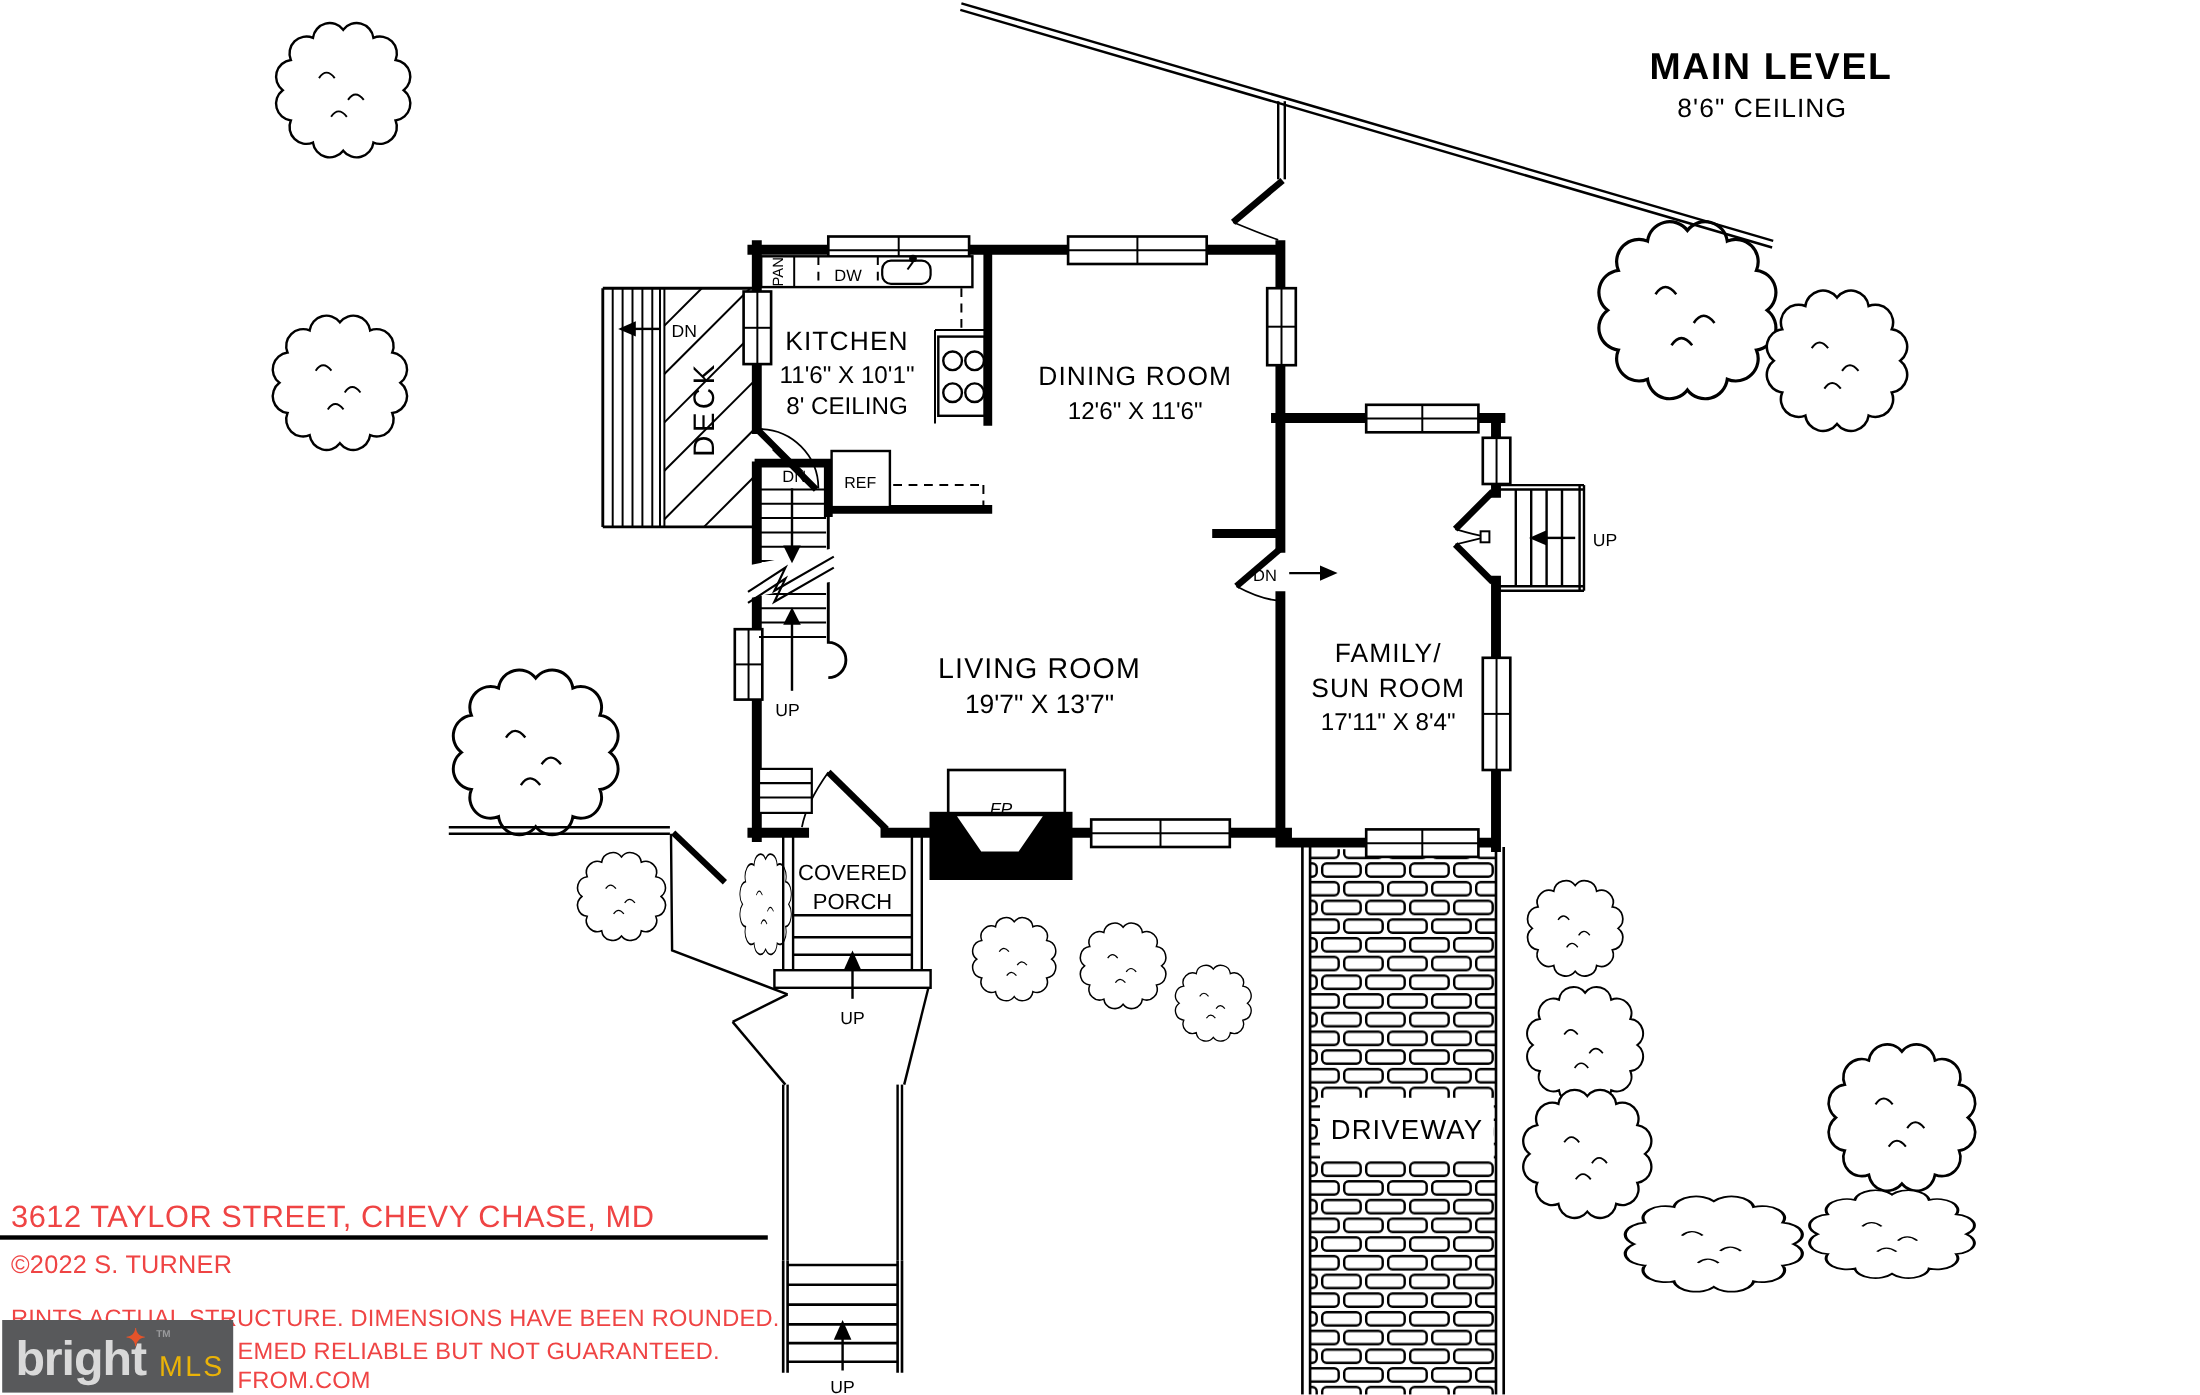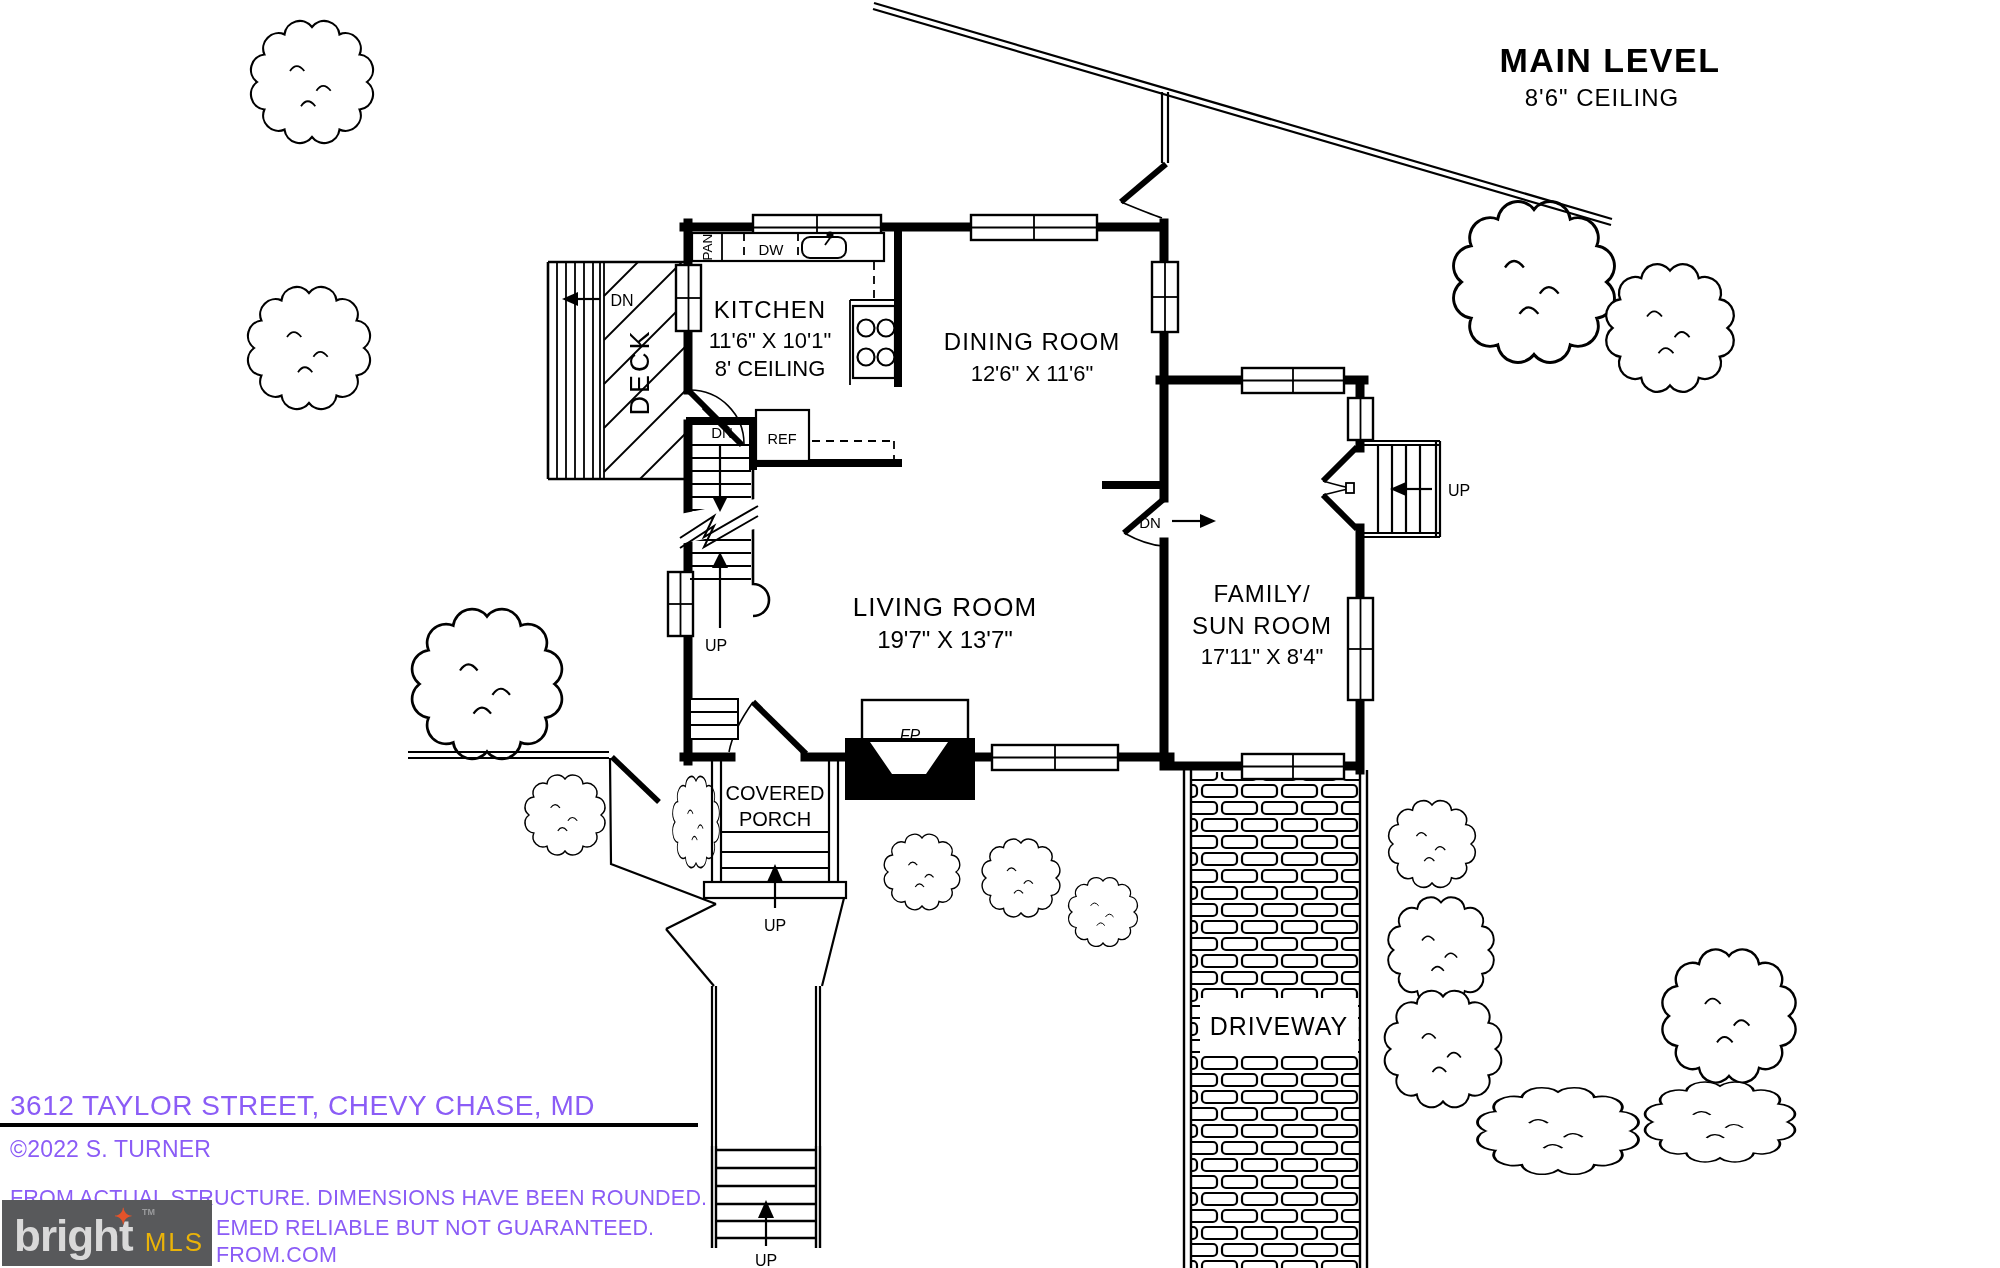--- a/index.html
+++ b/index.html
@@ -1,19 +1,19 @@
 <!DOCTYPE html>
 <html><head>
 <meta charset="utf-8">
 <style>
   html,body{margin:0;padding:0;background:#fff;}
   .page{position:relative;width:2000px;height:1268px;background:#fff;overflow:hidden;
         font-family:"Liberation Sans",sans-serif;}
   svg text{font-family:"Liberation Sans",sans-serif;fill:#000;}
-  .footer-line{position:absolute;color:#8b5cf6;white-space:nowrap;}
+  .footer-line{position:absolute;color:#ef4444;white-space:nowrap;}
   .addr{font-size:28px;letter-spacing:.5px;}
   .small{font-size:21.5px;letter-spacing:.2px;}
   .rule{position:absolute;background:#000;height:4px;}
   .logo{position:absolute;left:2px;top:1200px;width:210px;height:66px;background:#58595b;
         z-index:5;display:flex;align-items:flex-end;padding:0 0 8px 12px;box-sizing:border-box;}
   .brand{position:relative;font-weight:bold;font-size:44px;line-height:1;letter-spacing:-1px;}
   .brand .star{position:absolute;left:100px;top:-8px;font-size:22px;letter-spacing:0;}
   .brand .tm{position:absolute;left:128px;top:-6px;font-size:9px;letter-spacing:0;}
   .mls{font-size:26px;letter-spacing:2px;margin-left:12px;line-height:1.15;}
 </style>
@@ -364,21 +364,21 @@
   <g>
     <text x="1610" y="72" font-size="34" font-weight="600" letter-spacing="1.5" text-anchor="middle">MAIN LEVEL</text>
     <text x="1602" y="106" font-size="24" letter-spacing="1" text-anchor="middle">8'6" CEILING</text>
   </g>
 </svg>
 
   
   <div class="footer-line addr" style="left:10px;top:1090px;">3612 TAYLOR STREET, CHEVY CHASE, MD</div>
   <div class="rule" style="left:0;top:1123px;width:698px;"></div>
   <div class="footer-line small" style="left:10px;top:1136px;font-size:23px;">©2022 S. TURNER</div>
-  <div class="footer-line small" style="left:10px;top:1186px;">FROM ACTUAL STRUCTURE. DIMENSIONS HAVE BEEN ROUNDED.</div>
+  <div class="footer-line small" style="left:10px;top:1186px;">RINTS ACTUAL STRUCTURE. DIMENSIONS HAVE BEEN ROUNDED.</div>
   <div class="footer-line small" style="left:216px;top:1216px;">EMED RELIABLE BUT NOT GUARANTEED.</div>
   <div class="footer-line small" style="left:216px;top:1243px;">FROM.COM</div>
 
   
   <div class="logo">
     <span class="brand" style="color:#d9d9d9;"><span>bright</span><span class="star" style="color:#e4532a;">✦</span><span class="tm" style="color:#9a9b9d;">TM</span></span>
     <span class="mls" style="color:#eab308;">MLS</span>
   </div>
 </div>
 

